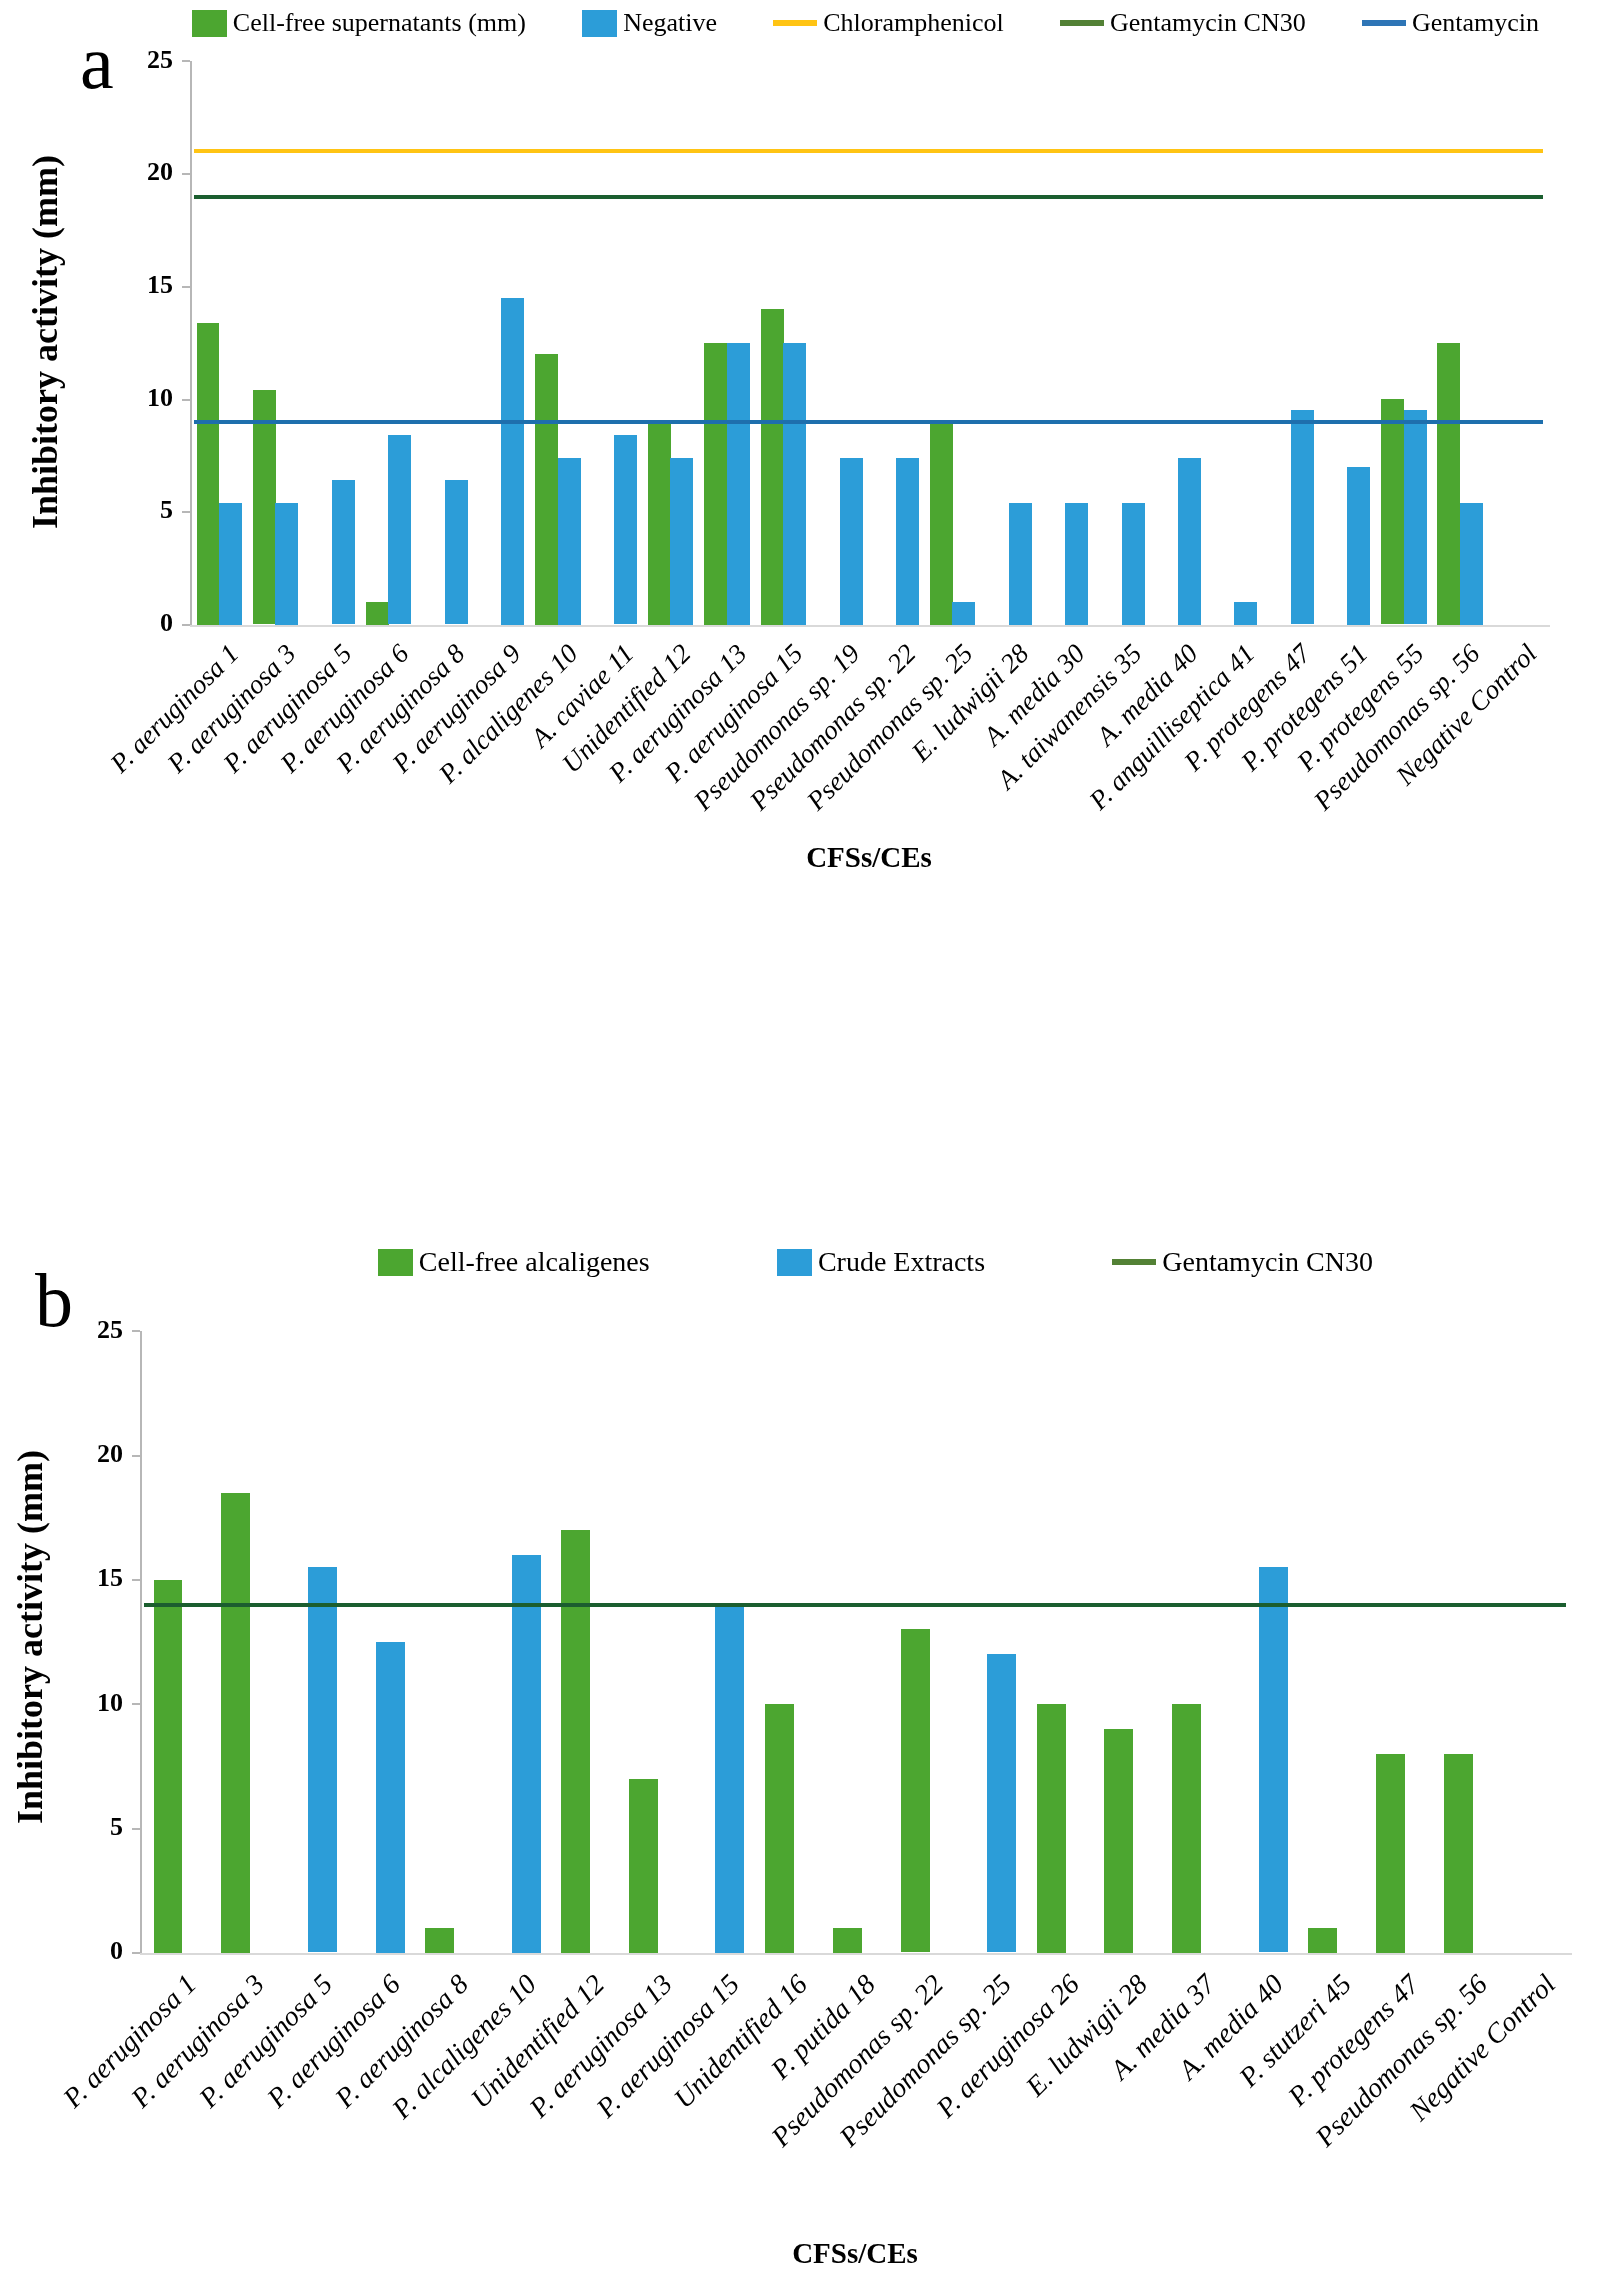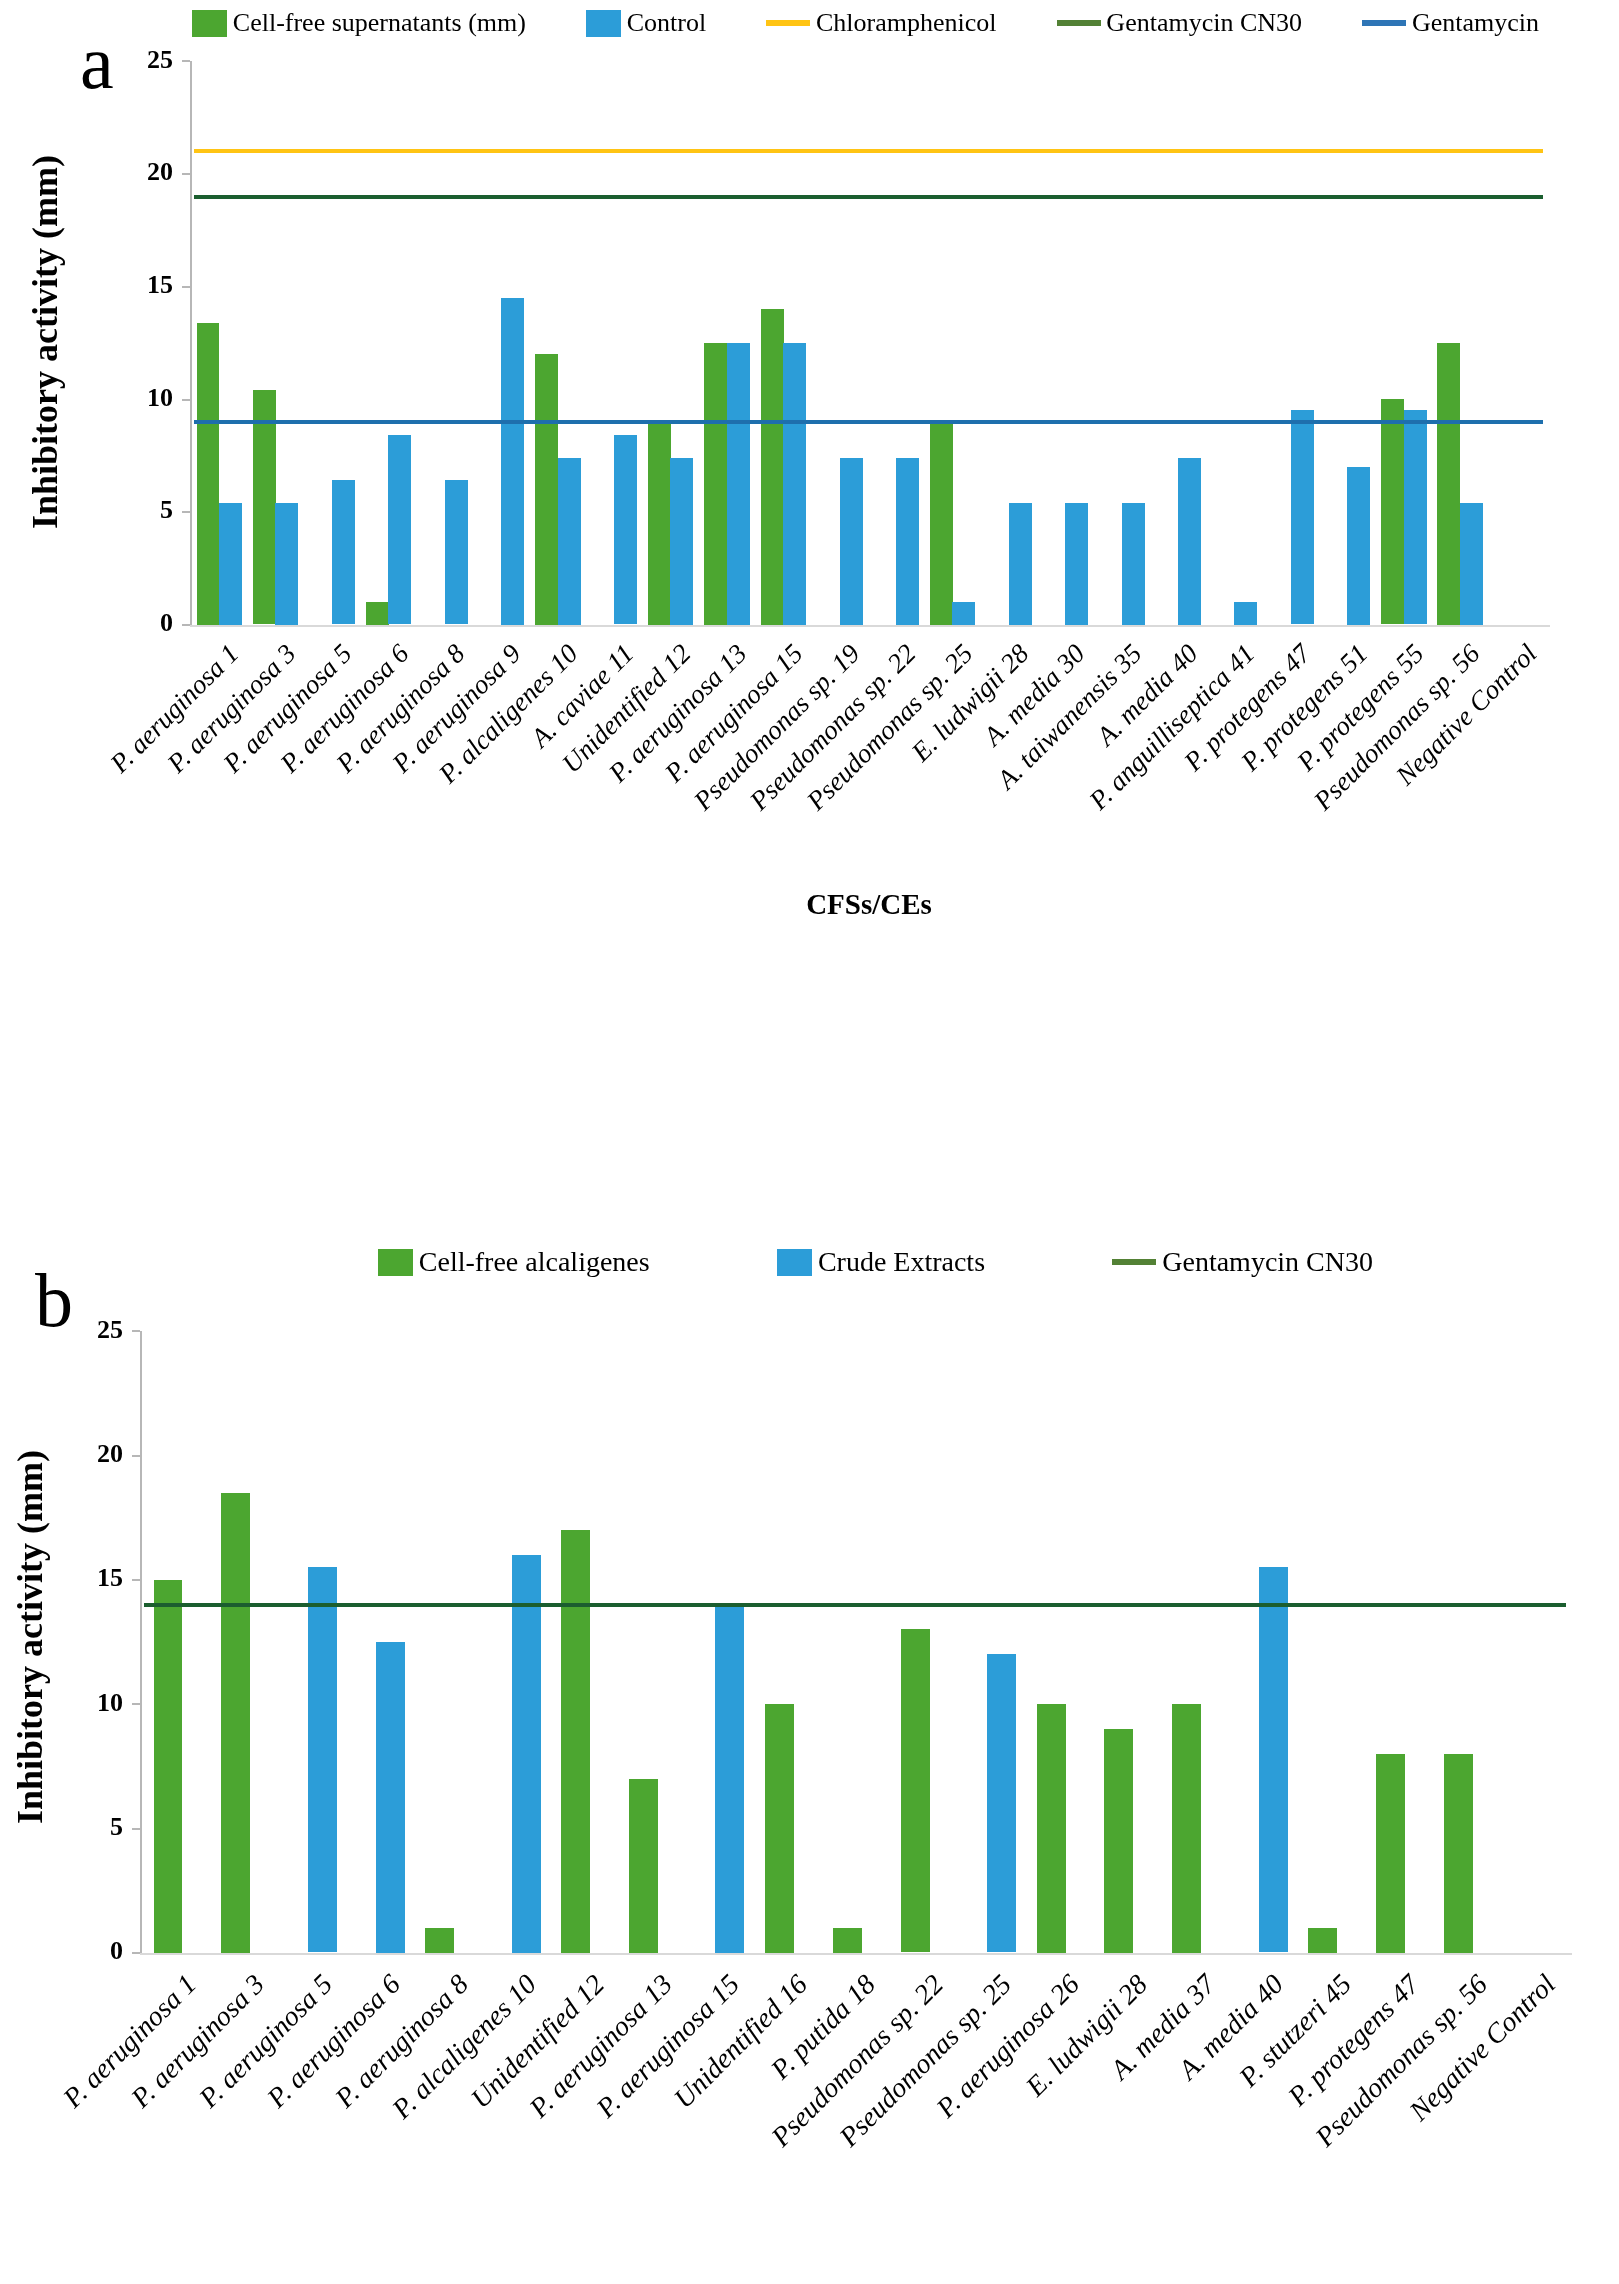--- a/index.html
+++ b/index.html
@@ -9,21 +9,21 @@
   }
   .panel-letter { position:absolute; font-size:76px; line-height:1; }
   #letter-a { left:80px; top:24.4px; }
   #letter-b { left:35px; top:1262px; }
   .y-title {
     position:absolute; font-weight:700; font-size:36px; white-space:nowrap;
     width:1162px; text-align:center; transform:rotate(-90deg);
   }
   #ytitle-a { left:-536px; top:321px; }
   #ytitle-b { left:-551px; top:1616px; }
-  .x-title { position:absolute; font-weight:700; font-size:29px; text-align:center;margin-top:47px; }
+  .x-title { position:absolute; font-weight:700; font-size:29px; text-align:center; }
   #xtitle-a { left:192px; width:1354px; top:841px; }
   #xtitle-b { left:142px; width:1426px; top:2237px; }
   .legend { position:absolute; display:flex; justify-content:space-between; align-items:center; }
   #legend-a { left:192px; top:8.1px; width:1347px; font-size:26px; }
   #legend-b { left:378px; top:1246px; width:995px; font-size:28px; }
   .legend-item { display:flex; align-items:center; gap:5.8px; white-space:nowrap; }
   .swatch-box  { width:35px; height:27px; display:inline-block; flex:none; }
   .swatch-line { width:44px; height:6.4px; display:inline-block; flex:none; }
   .plot { position:absolute; }
   #plot-a { left:192px; top:61px; width:1354px; height:564px; }
@@ -45,21 +45,21 @@
 
   <div class="panel-letter" id="letter-a">a</div>
   <div class="y-title" id="ytitle-a">Inhibitory activity (mm)</div>
   <div class="legend" id="legend-a">
       <span class="legend-item">
         <span class="swatch-box" style="background: rgb(76, 166, 48);"></span>
         <span>Cell-free supernatants (mm)</span>
       </span>
       <span class="legend-item">
         <span class="swatch-box" style="background: rgb(44, 157, 216);"></span>
-        <span>Control</span>
+        <span>Negative</span>
       </span>
       <span class="legend-item">
         <span class="swatch-line" style="background: rgb(255, 196, 20);"></span>
         <span>Chloramphenicol</span>
       </span>
       <span class="legend-item">
         <span class="swatch-line" style="background: rgb(83, 129, 53);"></span>
         <span>Gentamycin CN30</span>
       </span>
       <span class="legend-item">

